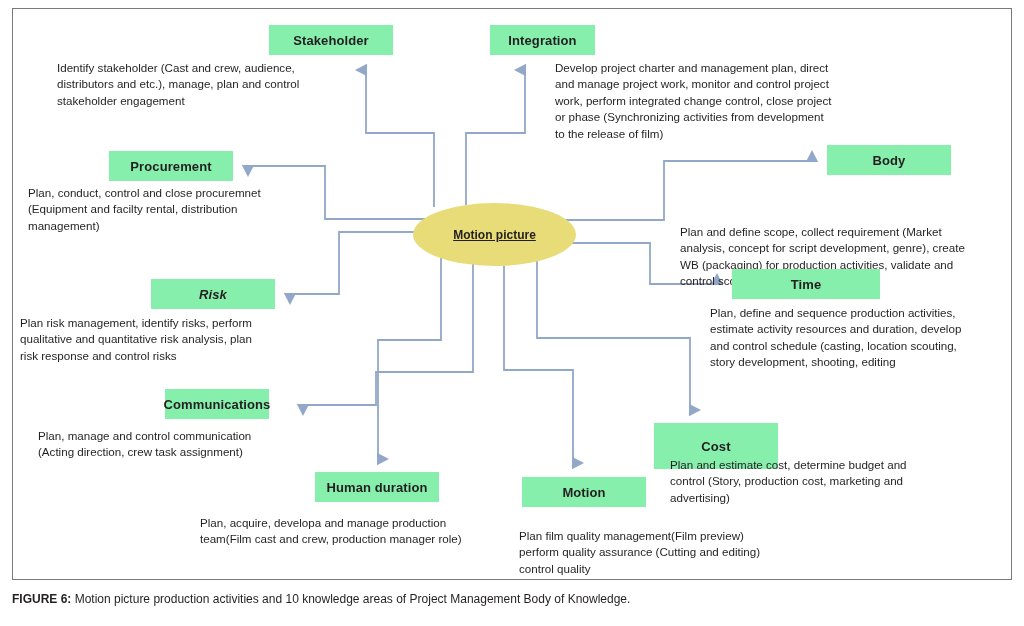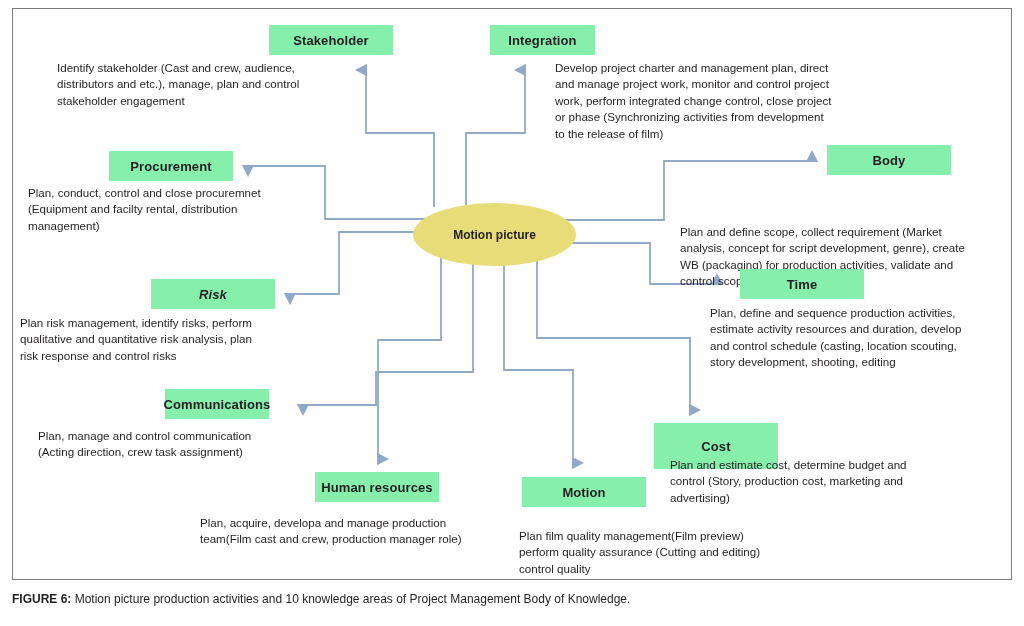--- a/index.html
+++ b/index.html
@@ -52,20 +52,21 @@
     position: absolute;
     background: #e8dc78;
     border-radius: 50%;
     display: flex;
     align-items: center;
     justify-content: center;
     font-size: 12px;
     font-weight: bold;
     color: #231f20;
     box-sizing: border-box;
+    text-decoration: underline;
   }
   .desc {
     position: absolute;
     font-size: 11.6px;
     line-height: 16.4px;
     color: #231f20;
     white-space: pre-line;
     box-sizing: border-box;
   }
   #caption {
@@ -164,21 +165,21 @@
 WB (packaging) for production activities, validate and
 control scope.</div>
 
   <div class="node-box" style="left:151px; top:279px; width:124px; height:30px;font-style:italic;">
     <span>Risk</span>
   </div>
   <div class="desc" style="left:20px; top:315px; width:300px;">Plan risk management, identify risks, perform
 qualitative and quantitative risk analysis, plan
 risk response and control risks</div>
 
-  <div class="node-box" style="left:732px; top:269px; width:124px; height:30px;margin-left:8px;">
+  <div class="node-box" style="left:732px; top:269px; width:148px; height:30px;">
     <span>Time</span>
   </div>
   <div class="desc" style="left:710px; top:305px; width:310px;">Plan, define and sequence production activities,
 estimate activity resources and duration, develop
 and control schedule (casting, location scouting,
 story  development, shooting, editing</div>
 
   <div class="node-box" style="left:165px; top:389px; width:104px; height:30px;">
     <span>Communications</span>
   </div>
@@ -186,21 +187,21 @@
 (Acting direction, crew task assignment)</div>
 
   <div class="node-box" style="left:654px; top:423px; width:124px; height:46px;">
     <span>Cost</span>
   </div>
   <div class="desc" style="left:670px; top:457px; width:300px;">Plan and estimate cost, determine budget and
 control (Story, production cost, marketing and
 advertising)</div>
 
   <div class="node-box" style="left:315px; top:472px; width:124px; height:30px;">
-    <span>Human resources</span>
+    <span>Human duration</span>
   </div>
   <div class="desc" style="left:200px; top:515px; width:320px;">Plan, acquire, developa and manage production
 team(Film cast and crew, production manager role)</div>
 
   <div class="node-box" style="left:522px; top:477px; width:124px; height:30px;">
     <span>Motion</span>
   </div>
   <div class="desc" style="left:519px; top:528px; width:320px;">Plan film quality management(Film preview)
 perform quality assurance (Cutting and editing)
 control quality</div>

